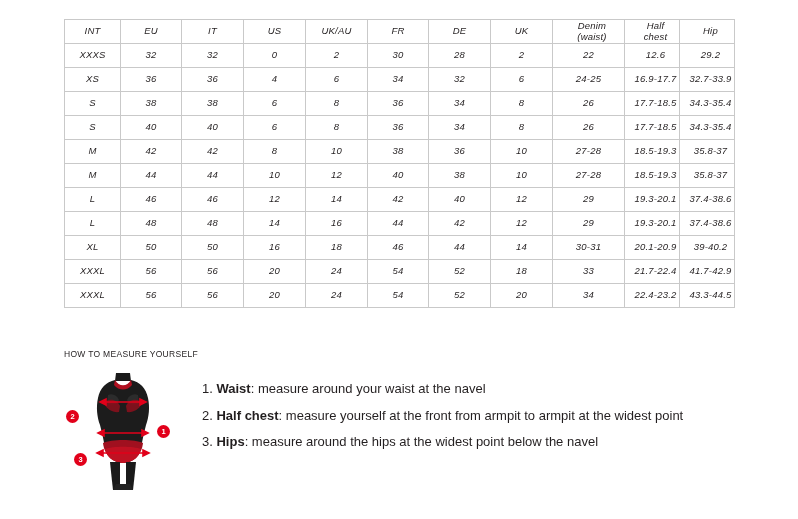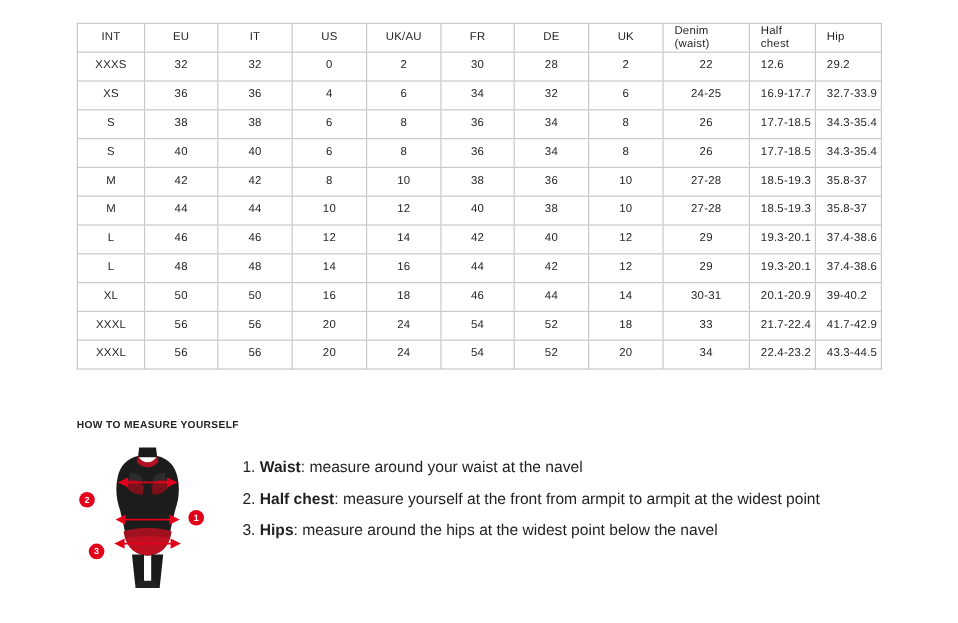--- a/index.html
+++ b/index.html
@@ -15,20 +15,21 @@
     position: relative;
     overflow: hidden;
   }
 
   
   .table-wrap {
     position: absolute;
     left: 64px;
     top: 19px;
     width: 670px;
+    font-style: italic;
   }
   table.size-table {
     border-collapse: collapse;
     width: 670px;
     table-layout: fixed;
   }
   table.size-table th,
   table.size-table td {
     border: 1px solid #c9c9c9;
     height: 23px;
@@ -52,34 +53,34 @@
   table.size-table col.c3 { width: 62px; }
   table.size-table col.c4 { width: 62px; }
   table.size-table col.c5 { width: 61px; }
   table.size-table col.c6 { width: 62px; }
   table.size-table col.c7 { width: 62px; }
   table.size-table col.c8 { width: 72px; }
   table.size-table col.c9 { width: 55px; }
   table.size-table col.c10 { width: 55px; }
   table.size-table td.left-pad,
   table.size-table th.left-pad {
-    text-align: left;
+    text-align: center;
     padding-left: 9px;
   }
 
   
   .measure-section {
     position: absolute;
     left: 64px;
     top: 349px;
     width: 680px;
   }
   .measure-title {
     font-size: 8.5px;
-    font-weight: bold;
+    font-weight: normal;
     letter-spacing: 0.3px;
     color: #231f20;
     margin-bottom: 8px;
   }
   .measure-body {
     display: flex;
     align-items: flex-start;
   }
   .figure-box {
     width: 120px;

